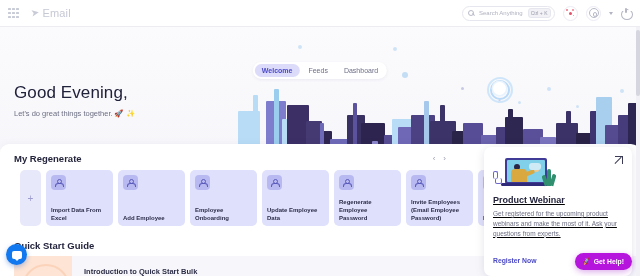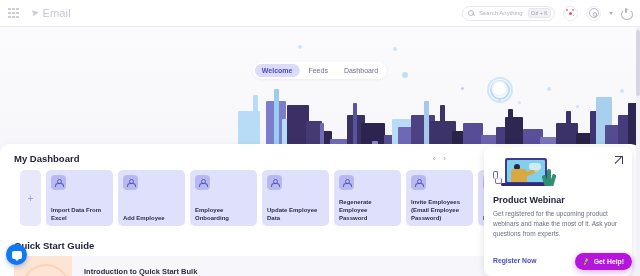--- a/index.html
+++ b/index.html
@@ -100,21 +100,21 @@
     border-radius:50%; border:1px solid #5a5aba; }
   .person::after { content:""; position:absolute; left:.7px; top:4.2px; width:6.6px; height:3.4px;
     border:1px solid #5a5aba; border-bottom:none; border-radius:3.3px 3.3px 0 0; }
   .fav-label { position: absolute; left: 5px; right: 4px; bottom: 4px;
     font-size: 6px; line-height: 1.35; color: #2c2d4a; font-weight: bold; }
   .fav-peach { width: 67px; height: 56px; border-radius: 5px; background: #fde6d2; flex: none; }
 
   
   .webinar { position: absolute; right: 8px; top: 147px; width: 148px; height: 129px;
     background: #ffffff; border-radius: 7px; box-shadow: 0 2px 10px rgba(50,40,100,.13);
-    padding: 8px 9px; z-index: 60; }
+    padding: 8px 9px; z-index: 60; text-decoration: underline; }
   .web-illu { width: 62px; height: 33px; position: relative; margin-top: 2px; }
   .laptop { position: absolute; left: 12px; top: 1px; width: 42px; height: 26px;
     background: #3f3b96; border-radius: 2px; padding: 2px; }
   .laptop .screen { width: 100%; height: 100%; background: #7fd0e8; border-radius: 1px; position: relative; overflow: hidden; }
   .scr-person-head { position: absolute; left: 7px; top: 4px; width: 6px; height: 6px; border-radius: 50%; background: #2a2545; }
   .scr-person-body { position: absolute; left: 4px; top: 9px; width: 16px; height: 13px; background: #d9a93f; border-radius: 4px 4px 0 0; }
   .scr-arm { position: absolute; left: 17px; top: 11px; width: 11px; height: 4px; background: #d9a93f; border-radius: 2px; transform: rotate(-22deg); }
   .scr-hand { position: absolute; left: 27px; top: 7px; width: 5px; height: 5px; border-radius: 50%; background: #f0c98e; }
   .bubble { position: absolute; left: 22px; top: 3px; width: 12px; height: 7px; background: #cfeaf5; border-radius: 3px; }
   .laptop-base { position: absolute; left: 8px; top: 26px; width: 50px; height: 3px; background: #2f2b7a; border-radius: 2px; }
@@ -272,25 +272,27 @@
     </div>
 
     <div class="tabs">
       <span class="tab active">Welcome</span>
       <span class="tab">Feeds</span>
       <span class="tab">Dashboard</span>
     </div>
   </div>
 
   <div class="greet">
+    <h1>Good Evening,</h1>
+    <p>Let's do great things together. 🚀 ✨</p>
   </div>
 
   <div class="fav-panel">
     <div class="fav-head">
-      <span class="fav-title">My Dashboard</span>
+      <span class="fav-title">My Regenerate</span>
       <span class="fav-nav">
         <span>‹</span>
         <span>›</span>
       </span>
     </div>
 
     <div class="fav-row">
       <div class="fav-add">+</div>
 
       <div class="fav-card">

